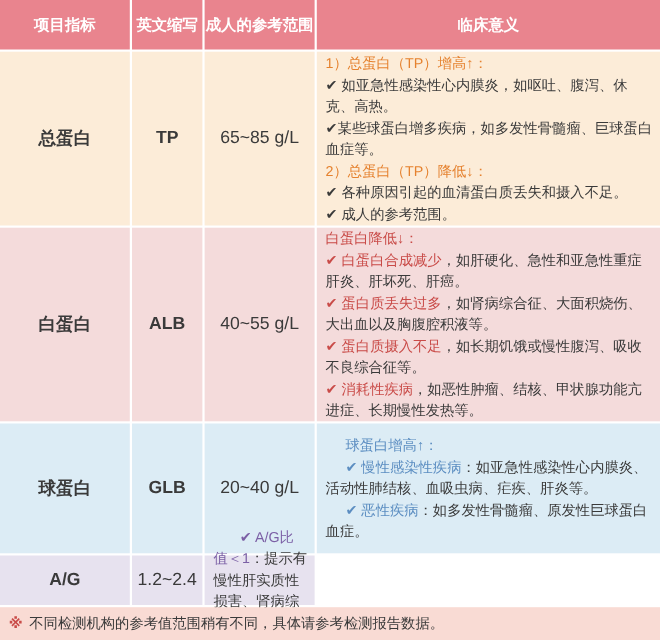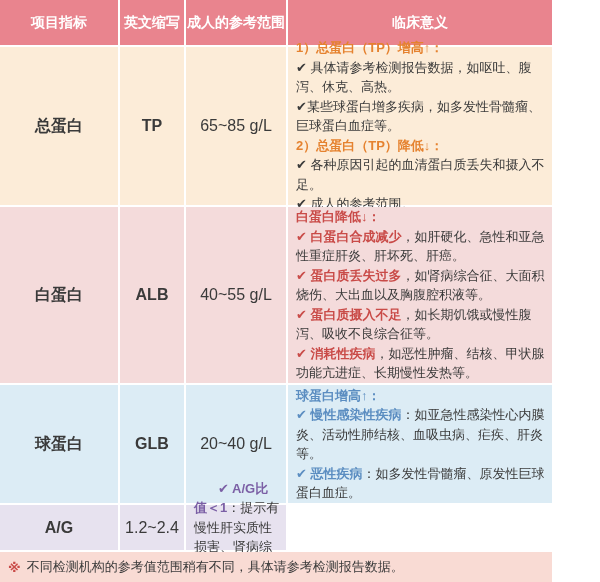--- a/index.html
+++ b/index.html
@@ -15,21 +15,21 @@
     --accent-purple:#7B5FA5;
     --text-dark:#3A3A3A;
   }
   html,body{margin:0;padding:0;}
   body{
     font-family:"Liberation Sans","DejaVu Sans",sans-serif;
     color:var(--text-dark);
     width:600px;
   }
   .table{
-    width:552px;height:582px;
+    width:600px;height:582px;
     display:grid;
     grid-template-columns:118px 64px 100px 1fr;
     grid-template-rows:45px 158px 176px 118px 45px 30px;
     gap:2px;
     background:#ffffff;
     box-sizing:border-box;
   }
   .cell{
     display:flex;align-items:center;justify-content:center;
     box-sizing:border-box;
@@ -49,28 +49,28 @@
   .range{font-weight:normal;}
   .clinical{
     flex-direction:column;
     align-items:stretch;
     justify-content:center;
     padding:5px 6px 5px 8px;
     font-size:13px;
     line-height:1.5;
   }
   .line{margin:0;}
-  .head{font-weight:bold;}
+  .head{font-weight:normal;}
   .bg0{background:var(--bg-r0);}
   .bg1{background:var(--bg-r1);}
   .bg2{background:var(--bg-r2);}
   .bg3{background:var(--bg-r3);}
   .r0 .head{color:var(--accent-orange);}
   .r1 .head{color:var(--accent-red);}
-  .r2 .head{color:var(--accent-blue);}
+  .r2 .head{color:var(--accent-blue);margin-left:18px;}
   .r3 .head{color:var(--accent-purple);margin-left:24px;}
   .footnote{
     grid-column:1 / -1;
     background:var(--bg-footer);
     justify-content:flex-start;
     padding:0 8px;
     font-size:13px;
   }
   .fmark{color:var(--accent-red);font-weight:bold;margin-right:6px;}
 </style>
@@ -82,21 +82,21 @@
   <div class="cell hcell">项目指标</div>
   <div class="cell hcell">英文缩写</div>
   <div class="cell hcell">成人的参考范围</div>
   <div class="cell hcell">临床意义</div>
 
   <div class="cell name bg0">总蛋白</div>
   <div class="cell name bg0">TP</div>
   <div class="cell name range bg0">65~85 g/L</div>
   <div class="cell clinical bg0 r0">
     <p class="line"><span class="head">1）总蛋白（TP）增高↑：</span><span class="rest"></span></p>
-    <p class="line"><span class="head"></span><span class="rest">✔ 具体请参考检测报告数据，如呕吐、腹泻、休克、高热。</span></p>
+    <p class="line"><span class="head"></span><span class="rest">✔ 如亚急性感染性心内膜炎，如呕吐、腹泻、休克、高热。</span></p>
     <p class="line"><span class="head"></span><span class="rest">✔某些球蛋白增多疾病，如多发性骨髓瘤、巨球蛋白血症等。</span></p>
     <p class="line"><span class="head">2）总蛋白（TP）降低↓：</span><span class="rest"></span></p>
     <p class="line"><span class="head"></span><span class="rest">✔ 各种原因引起的血清蛋白质丢失和摄入不足。</span></p>
     <p class="line"><span class="head"></span><span class="rest">✔ 成人的参考范围。</span></p>
   </div>
 
   <div class="cell name bg1">白蛋白</div>
   <div class="cell name bg1">ALB</div>
   <div class="cell name range bg1">40~55 g/L</div>
   <div class="cell clinical bg1 r1">

